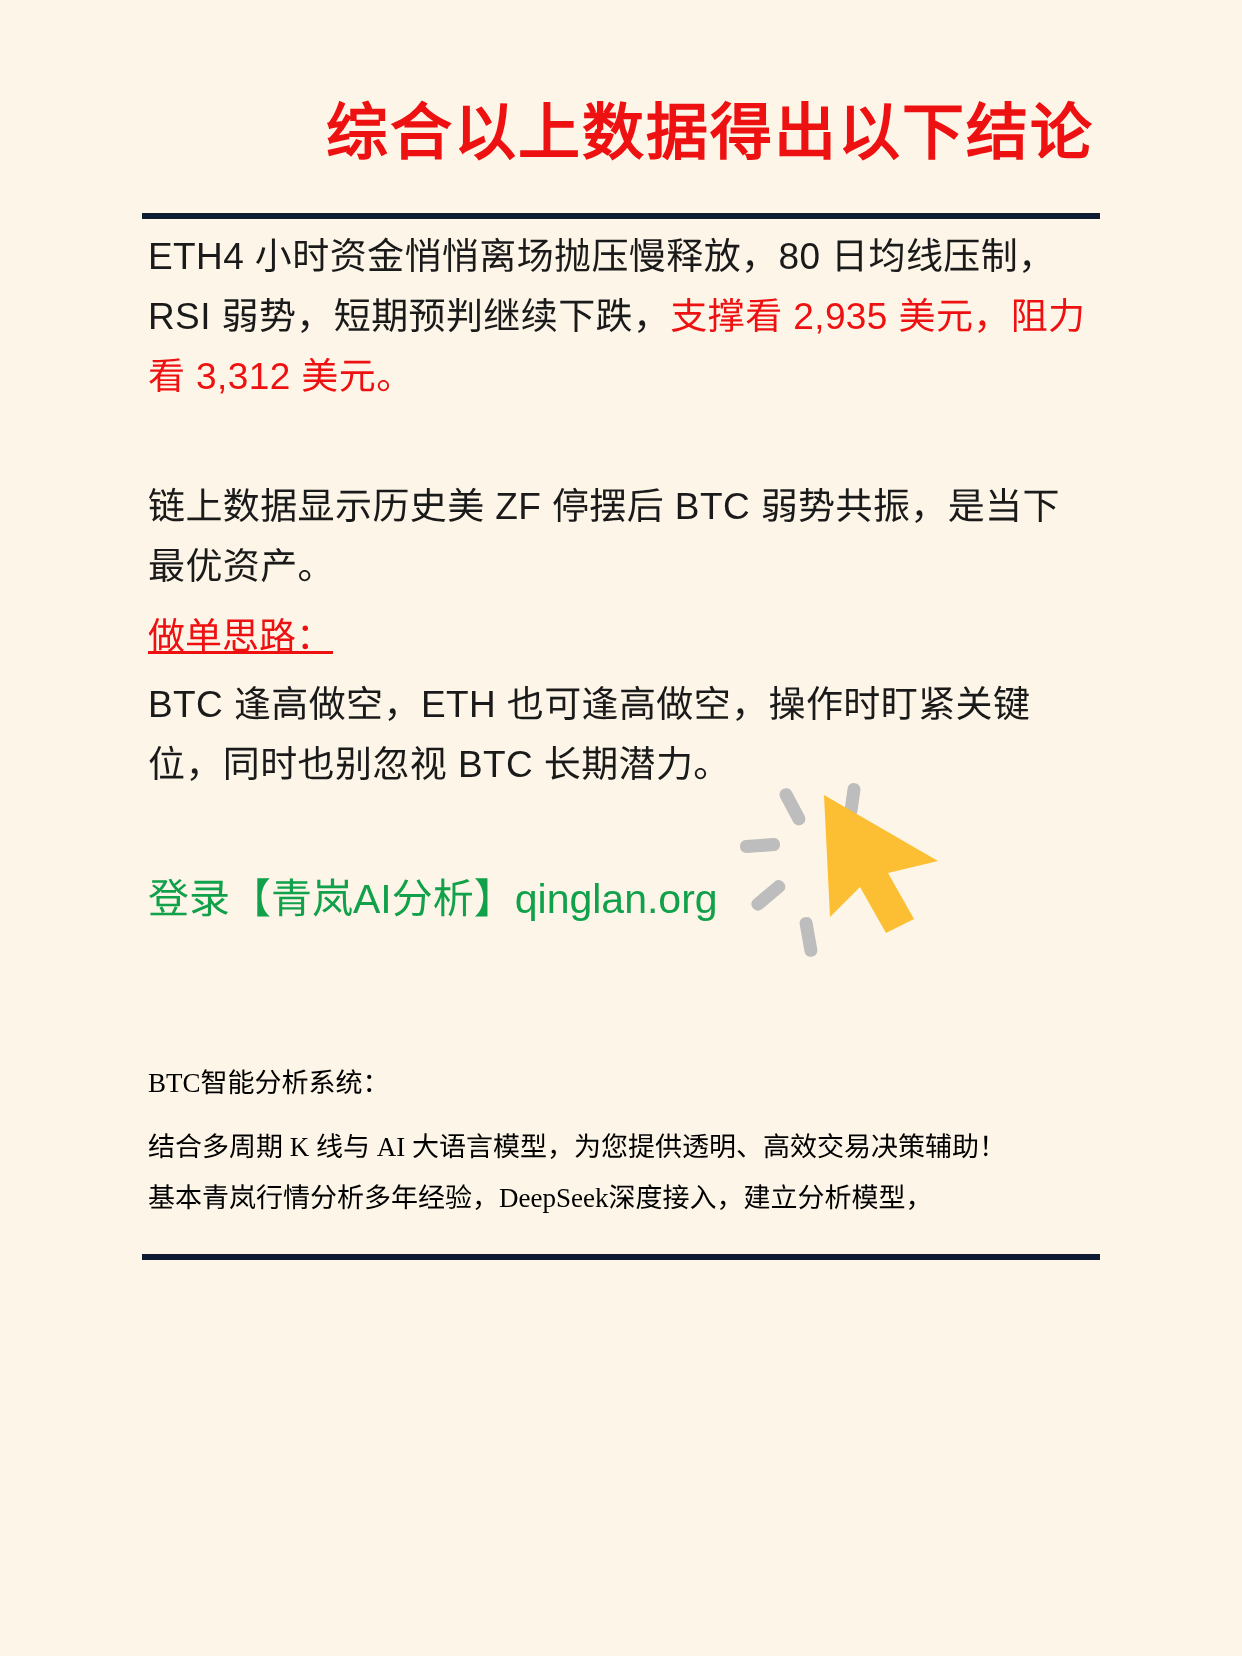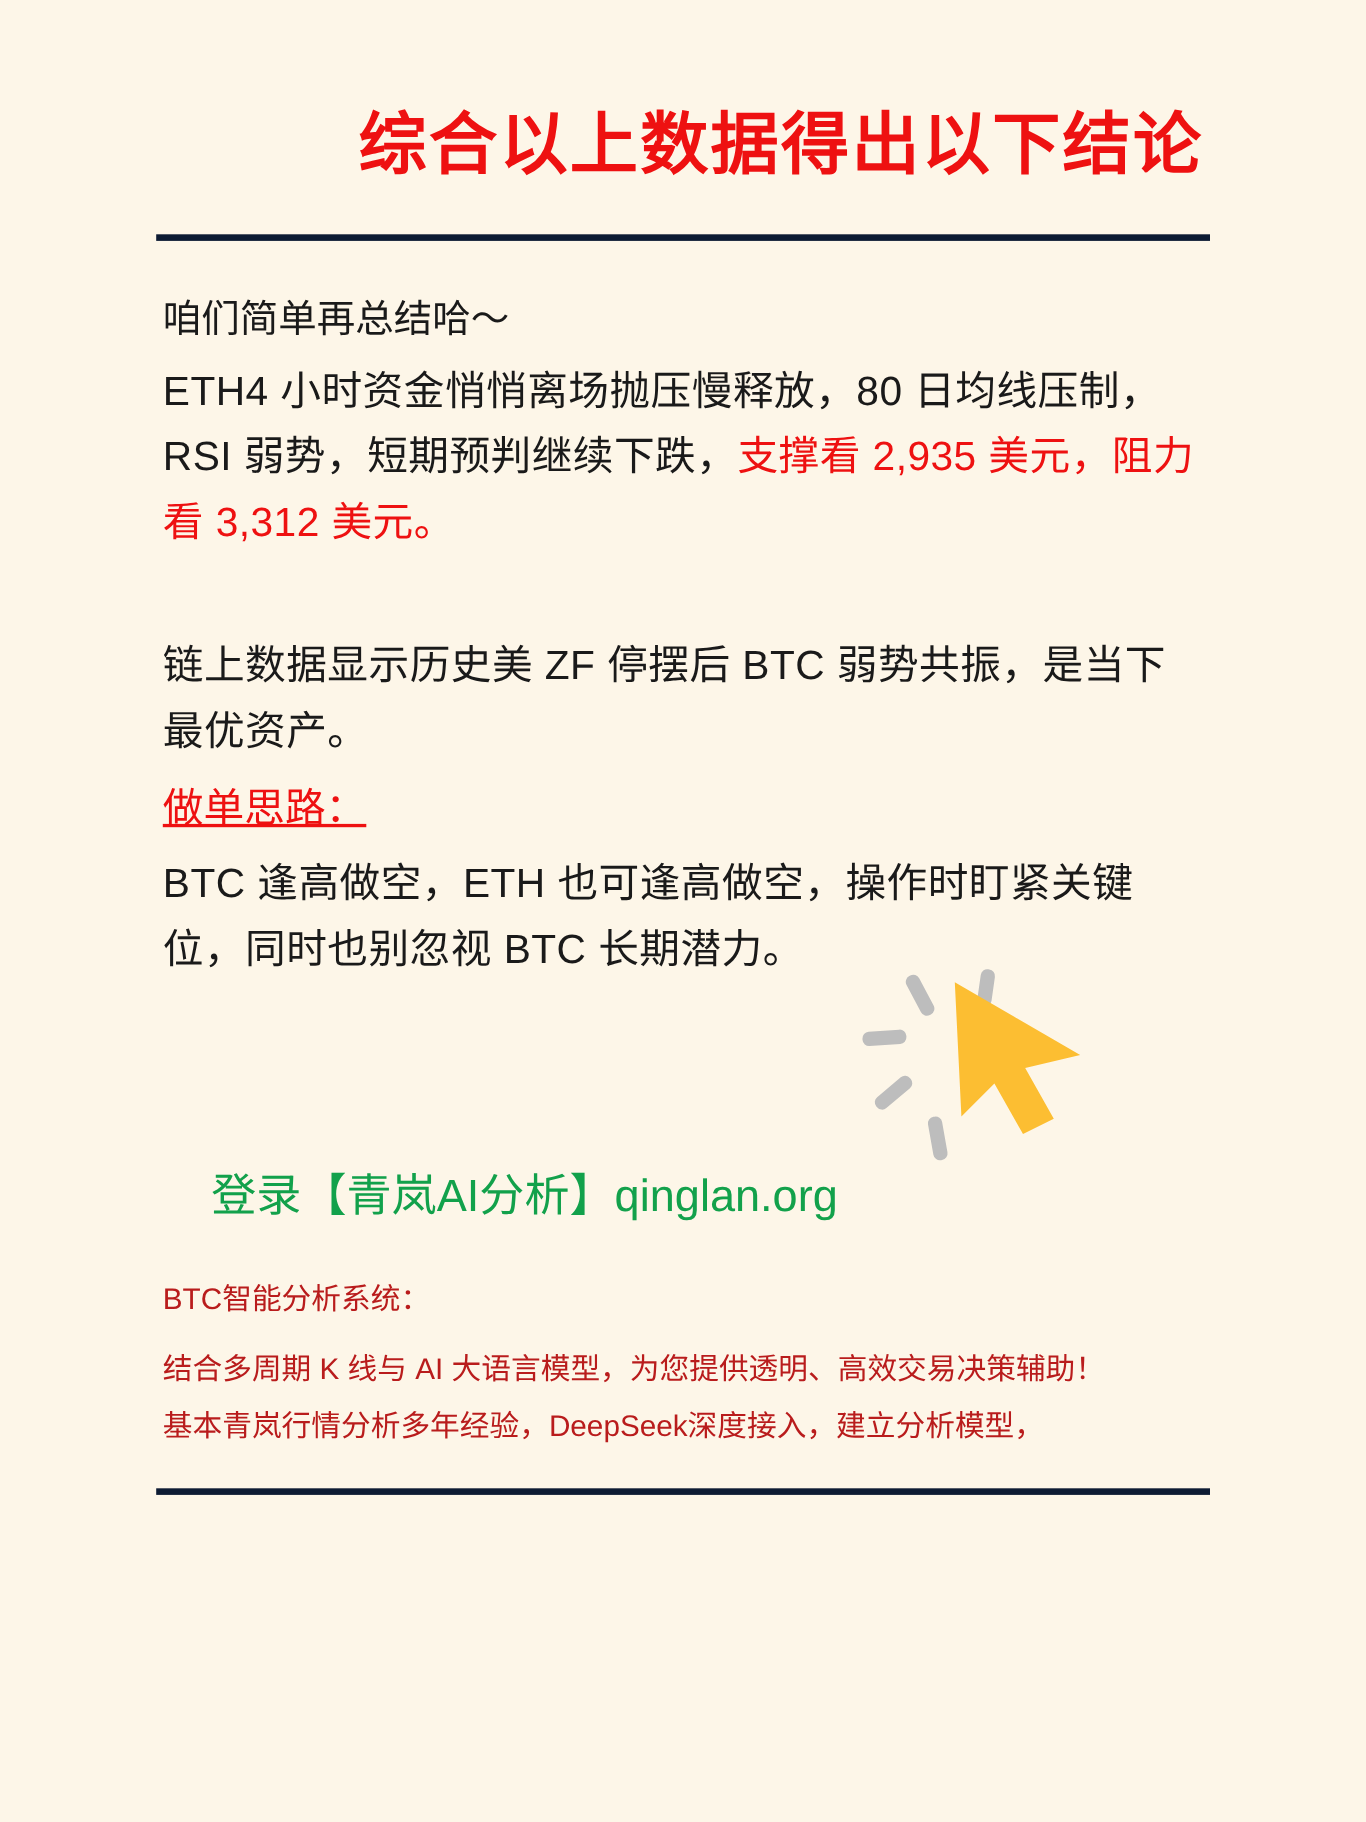--- a/index.html
+++ b/index.html
@@ -59,41 +59,41 @@
     line-height: 1.62;
     margin-top: 10px;
     text-decoration: underline;
   }
   .gap {
     height: 26px;
   }
   .promo {
     margin-top: 70px;
     display: flex;
-    align-items: flex-end;
+    align-items: flex-start;
     position: relative;
     min-height: 150px;
-    margin-left: 44px;
   }
   .promo-text {
     color: #12a14b;
     font-size: 41px;
     font-weight: 500;
     white-space: nowrap;
   }
   .cursor-art {
     position: absolute;
     left: 580px;
     top: -88px;
     width: 230px;
     height: 190px;
   }
   .sys-block {
     margin-top: 46px;
-    color: #b91c1c;
+    color: #000000;
+    font-family: Liberation Serif, serif;
   }
   .sys-title {
     font-size: 27px;
     margin-bottom: 22px;
   }
   .sys-line {
     font-size: 27px;
     line-height: 1.9;
   }
   .rule-bottom {
@@ -105,21 +105,20 @@
 </style>
 </head>
 <body>
 
 <div class="page">
 
   <h1 class="title">综合以上数据得出以下结论</h1>
 
   <div class="rule-top"></div>
 
-  <div class="intro">咱们简单再总结哈～</div>
 
 
   <div class="para tight">
     <span>ETH4 小时资金悄悄离场抛压慢释放，80 日均线压制，RSI 弱势，短期预判继续下跌，</span><span class="red">支撑看 2,935 美元，阻力看 3,312 美元。</span>
   </div>
 
   <div class="gap"></div>
 
   <div class="para">链上数据显示历史美 ZF 停摆后 BTC 弱势共振，是当下最优资产。</div>
 

